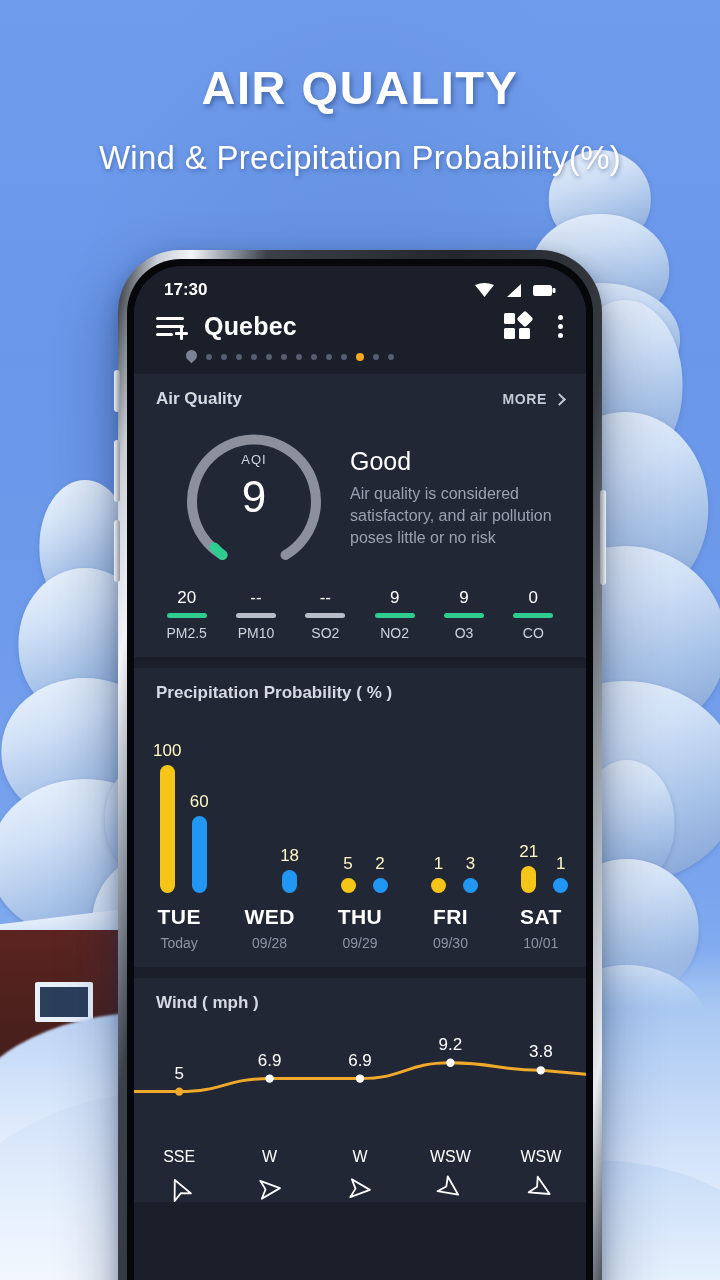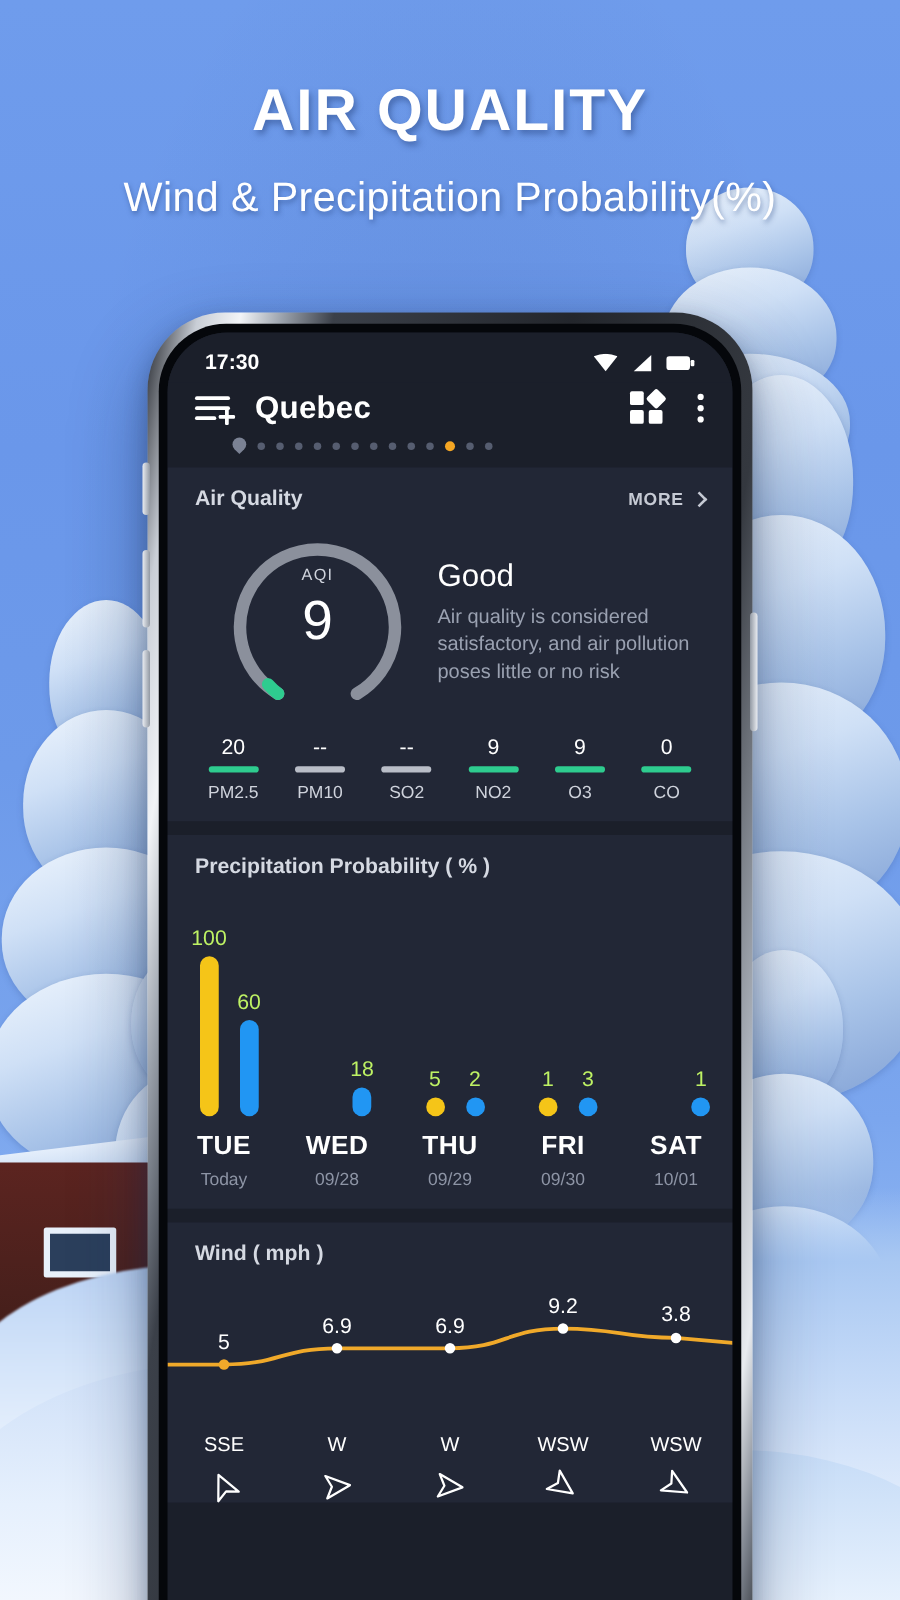--- a/index.html
+++ b/index.html
@@ -185,21 +185,21 @@
 
   .pollutants { display: flex; padding: 10px 18px 16px 18px; align-items: center; }
   .poll { flex: 1; text-align: center; }
   .poll-val { color: #ffffff; font-size: 17px; height: 22px; }
   .poll-bar { width: 40px; height: 5px; border-radius: 3px; margin: 3px auto 7px auto; }
   .poll-name { color: #cfd3dc; font-size: 14px; }
 
   
   .precip-chart { position: relative; height: 175px; margin: 6px 0 0 0; }
   .bar-col { width: 36px; display: flex; flex-direction: column; align-items: center; justify-content: flex-end; height: 175px; }
-  .bar-num { color: #bef264; font-size: 17px; margin-bottom: 4px; }
+  .bar-num { color: #fef9c3; font-size: 17px; margin-bottom: 4px; }
   .bar { width: 15px; border-radius: 8px; }
   .days { display: flex; padding: 12px 0 16px 0; }
   .day { flex: 1; text-align: center; }
   .day-name { color: #ffffff; font-size: 21px; font-weight: bold; letter-spacing: .4px; }
   .day-date { color: #8d94a5; font-size: 14px; margin-top: 6px; }
 
   
   .wind-chart { position: relative; height: 122px; }
   .wind-chart svg { position: absolute; inset: 0; }
   .wind-label { position: absolute; color: #ffffff; font-size: 17px; transform: translateX(-50%); }
@@ -414,20 +414,24 @@
               <div class="bar-num">2</div>
               <div class="bar" style="height: 15px; background: rgb(33, 150, 243);"></div>
             </div>
             <div class="bar-col" style="position: absolute; bottom: 0px; left: 286.4px;">
               <div class="bar-num">1</div>
               <div class="bar" style="height: 15px; background: rgb(245, 197, 24);"></div>
             </div>
             <div class="bar-col" style="position: absolute; bottom: 0px; left: 318.4px;">
               <div class="bar-num">3</div>
               <div class="bar" style="height: 15px; background: rgb(33, 150, 243);"></div>
+            </div>
+            <div class="bar-col" style="position: absolute; bottom: 0px; left: 376.8px;">
+              <div class="bar-num">21</div>
+              <div class="bar" style="height: 26.88px; background: rgb(245, 197, 24);"></div>
             </div>
             <div class="bar-col" style="position: absolute; bottom: 0px; left: 408.8px;">
               <div class="bar-num">1</div>
               <div class="bar" style="height: 15px; background: rgb(33, 150, 243);"></div>
             </div>
           </div>
         <div class="days">
           <div class="day">
             <div class="day-name">TUE</div>
             <div class="day-date">Today</div>

